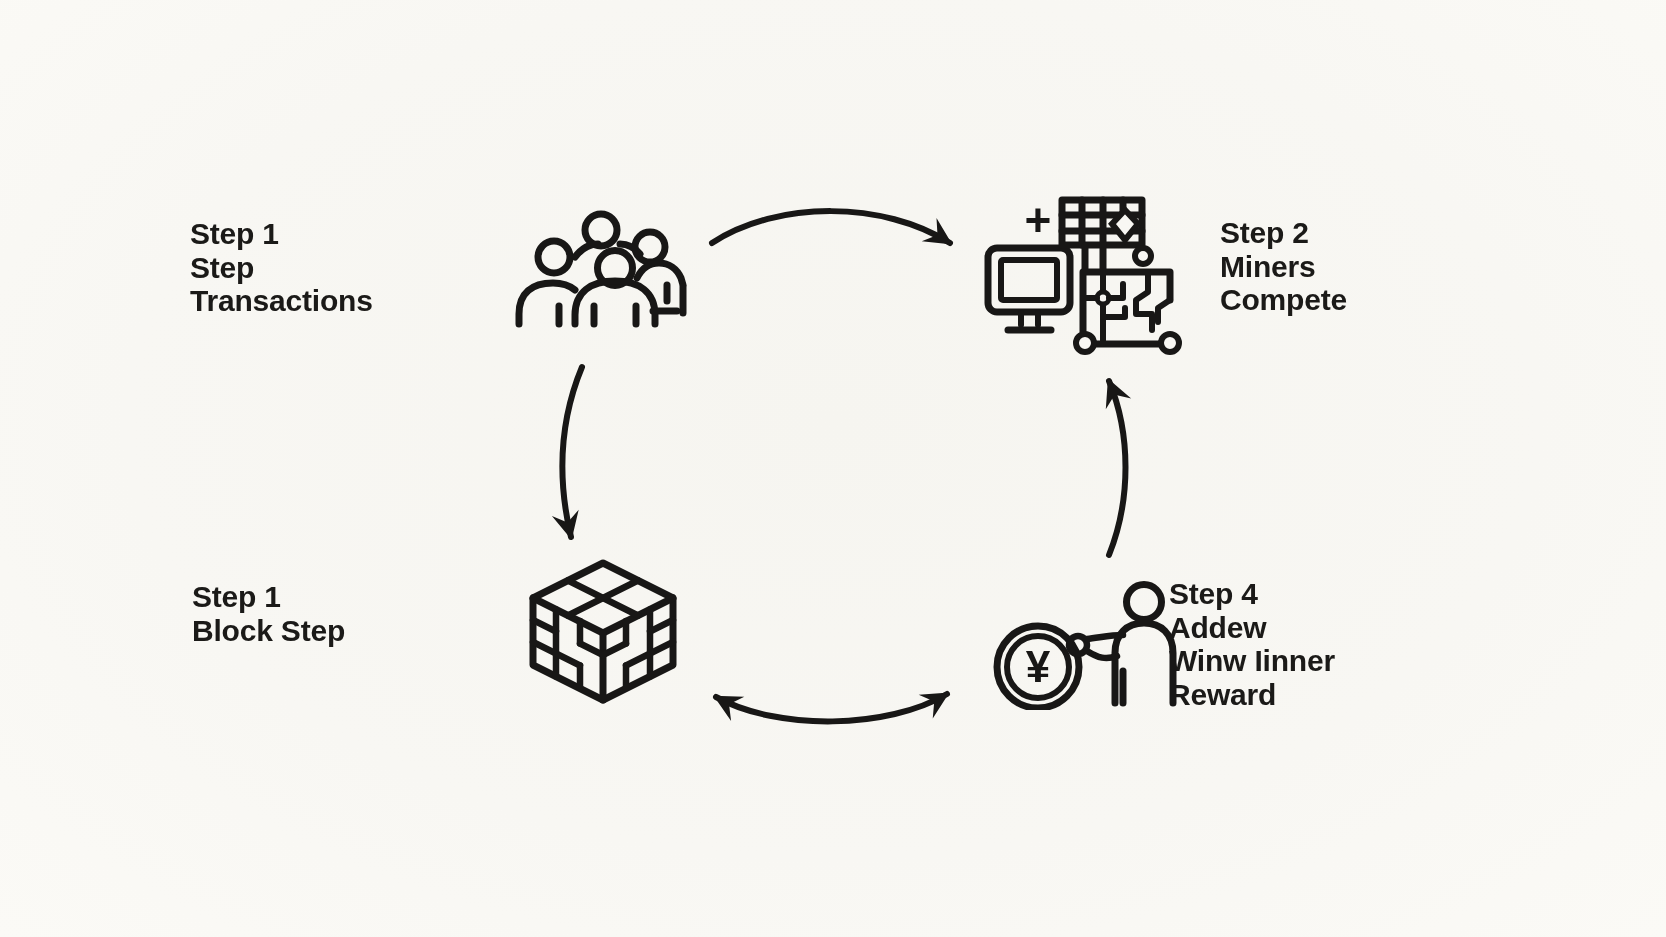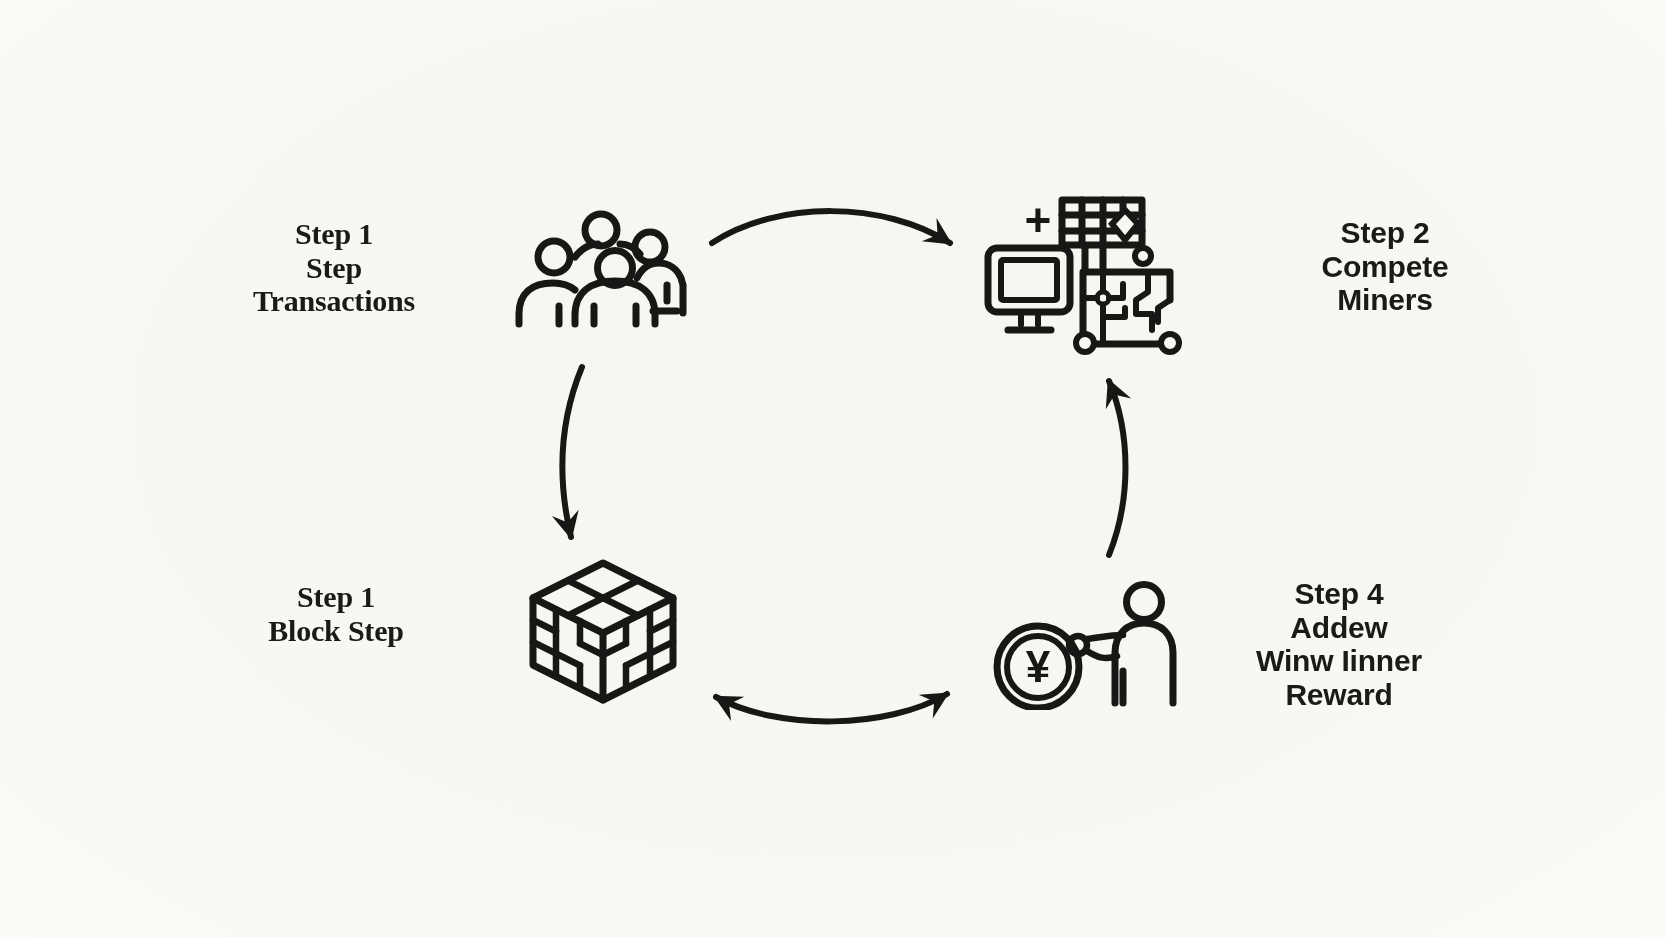--- a/index.html
+++ b/index.html
@@ -17,22 +17,22 @@
   .step-label{
     position:absolute;
     font-size:30px;
     line-height:33.5px;
     font-weight:700;
     color:#1b1a18;
     letter-spacing:-0.2px;
     white-space:nowrap;
   }
   .step-label span{display:block;}
-  .align-right{text-align:center;font-family:Liberation Serif, serif;}
-  .align-left{text-align:center;}
+  .align-right{text-align:left;}
+  .align-left{text-align:left;}
   .icon{position:absolute;}
   .icon svg, .arrows svg{display:block;}
   .arrows{position:absolute;left:0;top:0;width:1666px;height:937px;pointer-events:none;}
   .stroke{fill:none;stroke:#181716;stroke-linecap:round;stroke-linejoin:round;}
   .nodefill{fill:#f8f7f3;stroke:#181716;}
 </style>
 </head>
 <body>
 
 <div class="canvas">
@@ -77,22 +77,22 @@
 
       <path class="stroke" stroke-width="7" d="M122,73 C127,63 135,58 144,58 C154,58 162,64 166,73 L168,80"></path>
       <path class="stroke" stroke-width="7" d="M168,82 V108"></path>
       <path class="stroke" stroke-width="7" d="M152,80 V96"></path>
       <path class="stroke" stroke-width="7" d="M138,106 H162"></path>
     </svg>
   </div>
 
   <div class="step-label align-left" style="left:1220px;top:216px;width:330px;">
     <span>Step 2</span>
+    <span>Miners</span>
     <span>Compete</span>
-    <span>Miners</span>
   </div>
 
   <div class="icon" style="left:980px;top:192px;">
     <svg width="202" height="165" viewBox="0 0 202 165">
 
       <text x="58" y="44" font-size="46" font-weight="bold" text-anchor="middle" fill="#181716" font-family="Liberation Sans, sans-serif">+</text>
 
       <rect class="stroke" stroke-width="7" x="8" y="56" width="82" height="64" rx="9"></rect>
       <rect class="stroke" stroke-width="6" x="21" y="68" width="56" height="40" rx="2"></rect>
       <path class="stroke" stroke-width="6" d="M41,121 V133 M58,121 V133"></path>

